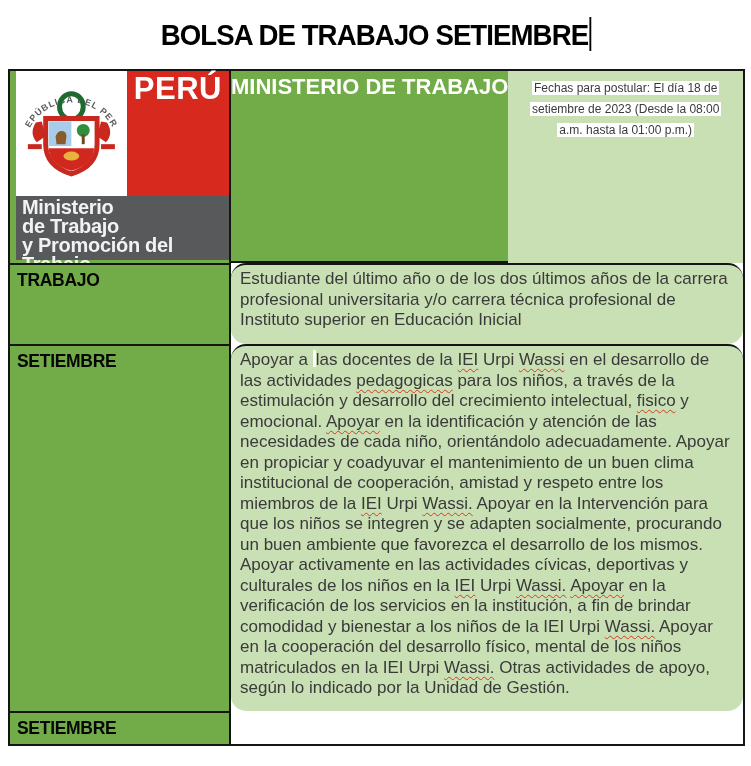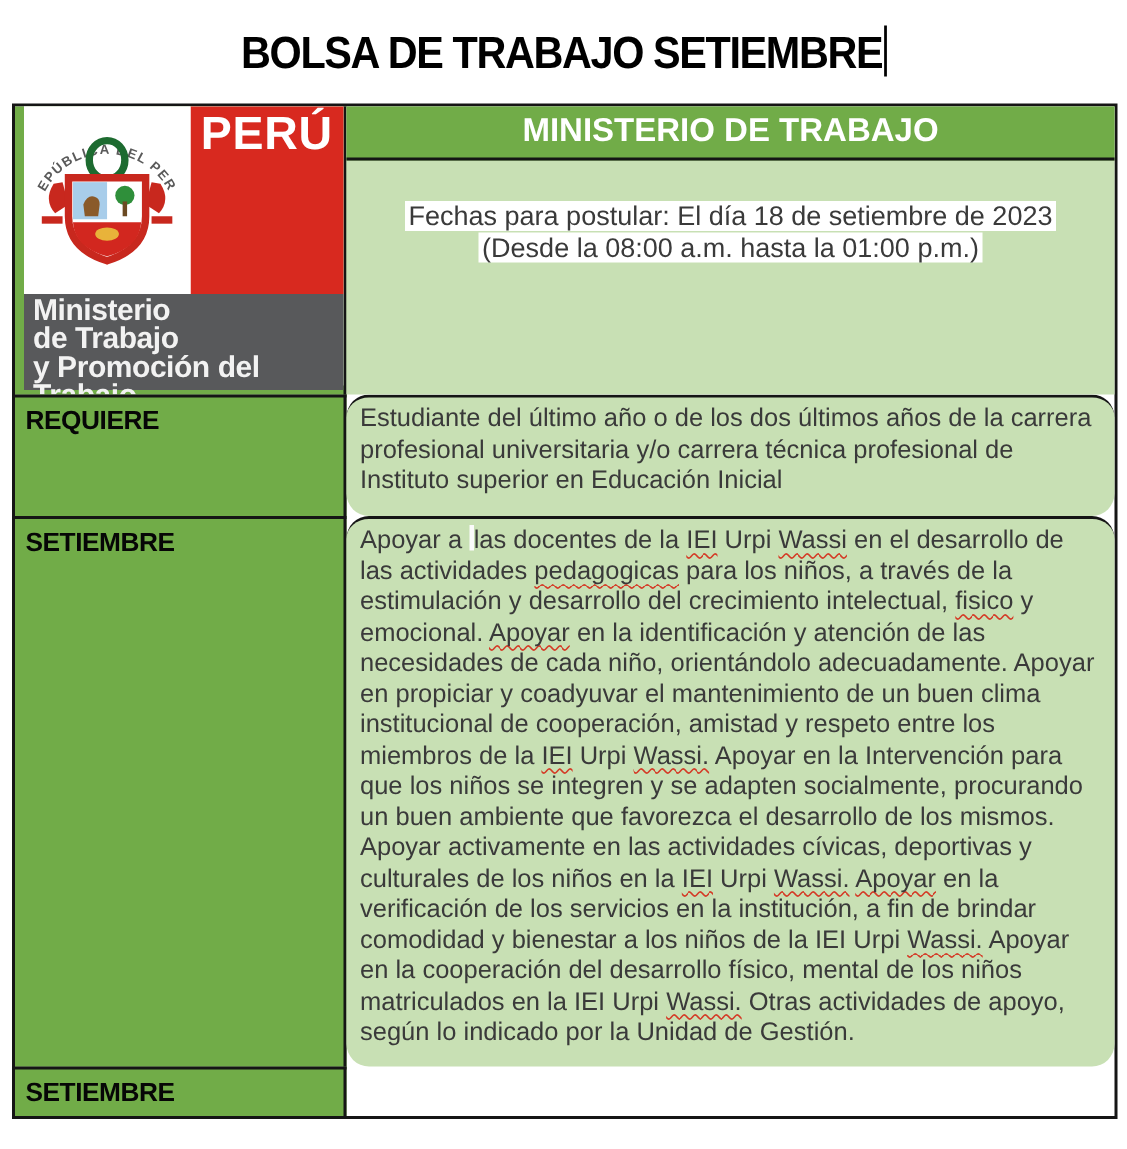--- a/index.html
+++ b/index.html
@@ -26,26 +26,26 @@
   .label-cell{
     background:var(--green);border-right:2px solid var(--border);border-top:2px solid var(--border);
     padding:5px 7px;font-weight:bold;font-size:17.5px;color:#060606;letter-spacing:-0.3px;
   }
   .content-cell{
     background:var(--light-green);border-top:2px solid var(--border);
     padding:4px 9px;font-size:17px;line-height:20.5px;color:#3a3a3a;border-radius:15px;
   }
 
   
-  .right-top{display:flex;flex-direction:column;background:var(--light-green);}
+  .right-top{display:flex;flex-direction:row;background:var(--light-green);}
   .green-header{
     background:var(--green);border-bottom:2px solid var(--border);
     color:#fff;font-weight:bold;font-size:22px;text-align:center;padding:3px 0 5px;
   }
-  .dates-cell{flex:1;padding:7px 12px;text-align:center;font-size:18px;line-height:21px;color:#3a3a3a;margin-top:20px;}
+  .dates-cell{flex:1;padding:7px 12px;text-align:center;font-size:12px;line-height:21px;color:#3a3a3a;}
   .hl{background:#ffffff;padding:0 2px;box-decoration-break:clone;-webkit-box-decoration-break:clone;}
 
   
   .logo-cell{padding:0 0 0 6px;}
   .logo{height:186px;display:flex;flex-direction:column;background:#fff;}
   .logo-top{flex:1;display:flex;}
   .logo-coat{flex:0 0 52%;background:#fff;position:relative;}
   .logo-coat svg{width:100%;height:100%;display:block;}
   .arc-text{font-size:9px;fill:#5a5a5a;letter-spacing:1px;font-weight:bold;}
   .logo-red{flex:1;background:var(--logo-red);display:flex;align-items:flex-start;justify-content:center;}
@@ -112,21 +112,21 @@
     </div>
   </div>
 
   <div class="cell right-top">
     <div class="green-header">MINISTERIO DE TRABAJO</div>
     <div class="dates-cell">
       <span class="hl">Fechas para postular: El día 18 de setiembre de 2023 (Desde la 08:00 a.m. hasta la 01:00 p.m.)</span>
     </div>
   </div>
 
-  <div class="cell label-cell">REQUIERE</div>
+  <div class="cell label-cell">TRABAJO</div>
   <div class="cell content-cell">Estudiante del último año o de los dos últimos años de la carrera profesional universitaria y/o carrera técnica profesional de Instituto superior en Educación Inicial</div>
 
   <div class="cell label-cell">SETIEMBRE</div>
   <div class="cell content-cell" id="requisitos-text"><span>Apoyar a </span><span class="caret-white"></span><span>las docentes de la </span><span class="sp">IEI</span><span> Urpi </span><span class="sp">Wassi</span><span> en el desarrollo de las actividades </span><span class="sp">pedagogicas</span><span> para los niños, a través de la estimulación y desarrollo del crecimiento intelectual, </span><span class="sp">fisico</span><span> y emocional. </span><span class="sp">Apoyar</span><span> en la identificación y atención de las necesidades de cada niño, orientándolo adecuadamente. Apoyar en propiciar y coadyuvar el mantenimiento de un buen clima institucional de cooperación, amistad y respeto entre los miembros de la </span><span class="sp">IEI</span><span> Urpi </span><span class="sp">Wassi.</span><span> Apoyar en la Intervención para que los niños se integren y se adapten socialmente, procurando un buen ambiente que favorezca el desarrollo de los mismos. Apoyar activamente en las actividades cívicas, deportivas y culturales de los niños en la </span><span class="sp">IEI</span><span> Urpi </span><span class="sp">Wassi.</span><span> </span><span class="sp">Apoyar</span><span> en la verificación de los servicios en la institución, a fin de brindar comodidad y bienestar a los niños de la IEI Urpi </span><span class="sp">Wassi.</span><span> Apoyar en la cooperación del desarrollo físico, mental de los niños matriculados en la IEI Urpi </span><span class="sp">Wassi.</span><span> Otras actividades de apoyo, según lo indicado por la Unidad de Gestión.</span></div>
 
   <div class="cell label-cell">SETIEMBRE</div>
 
 </div>
 
 </body></html>

